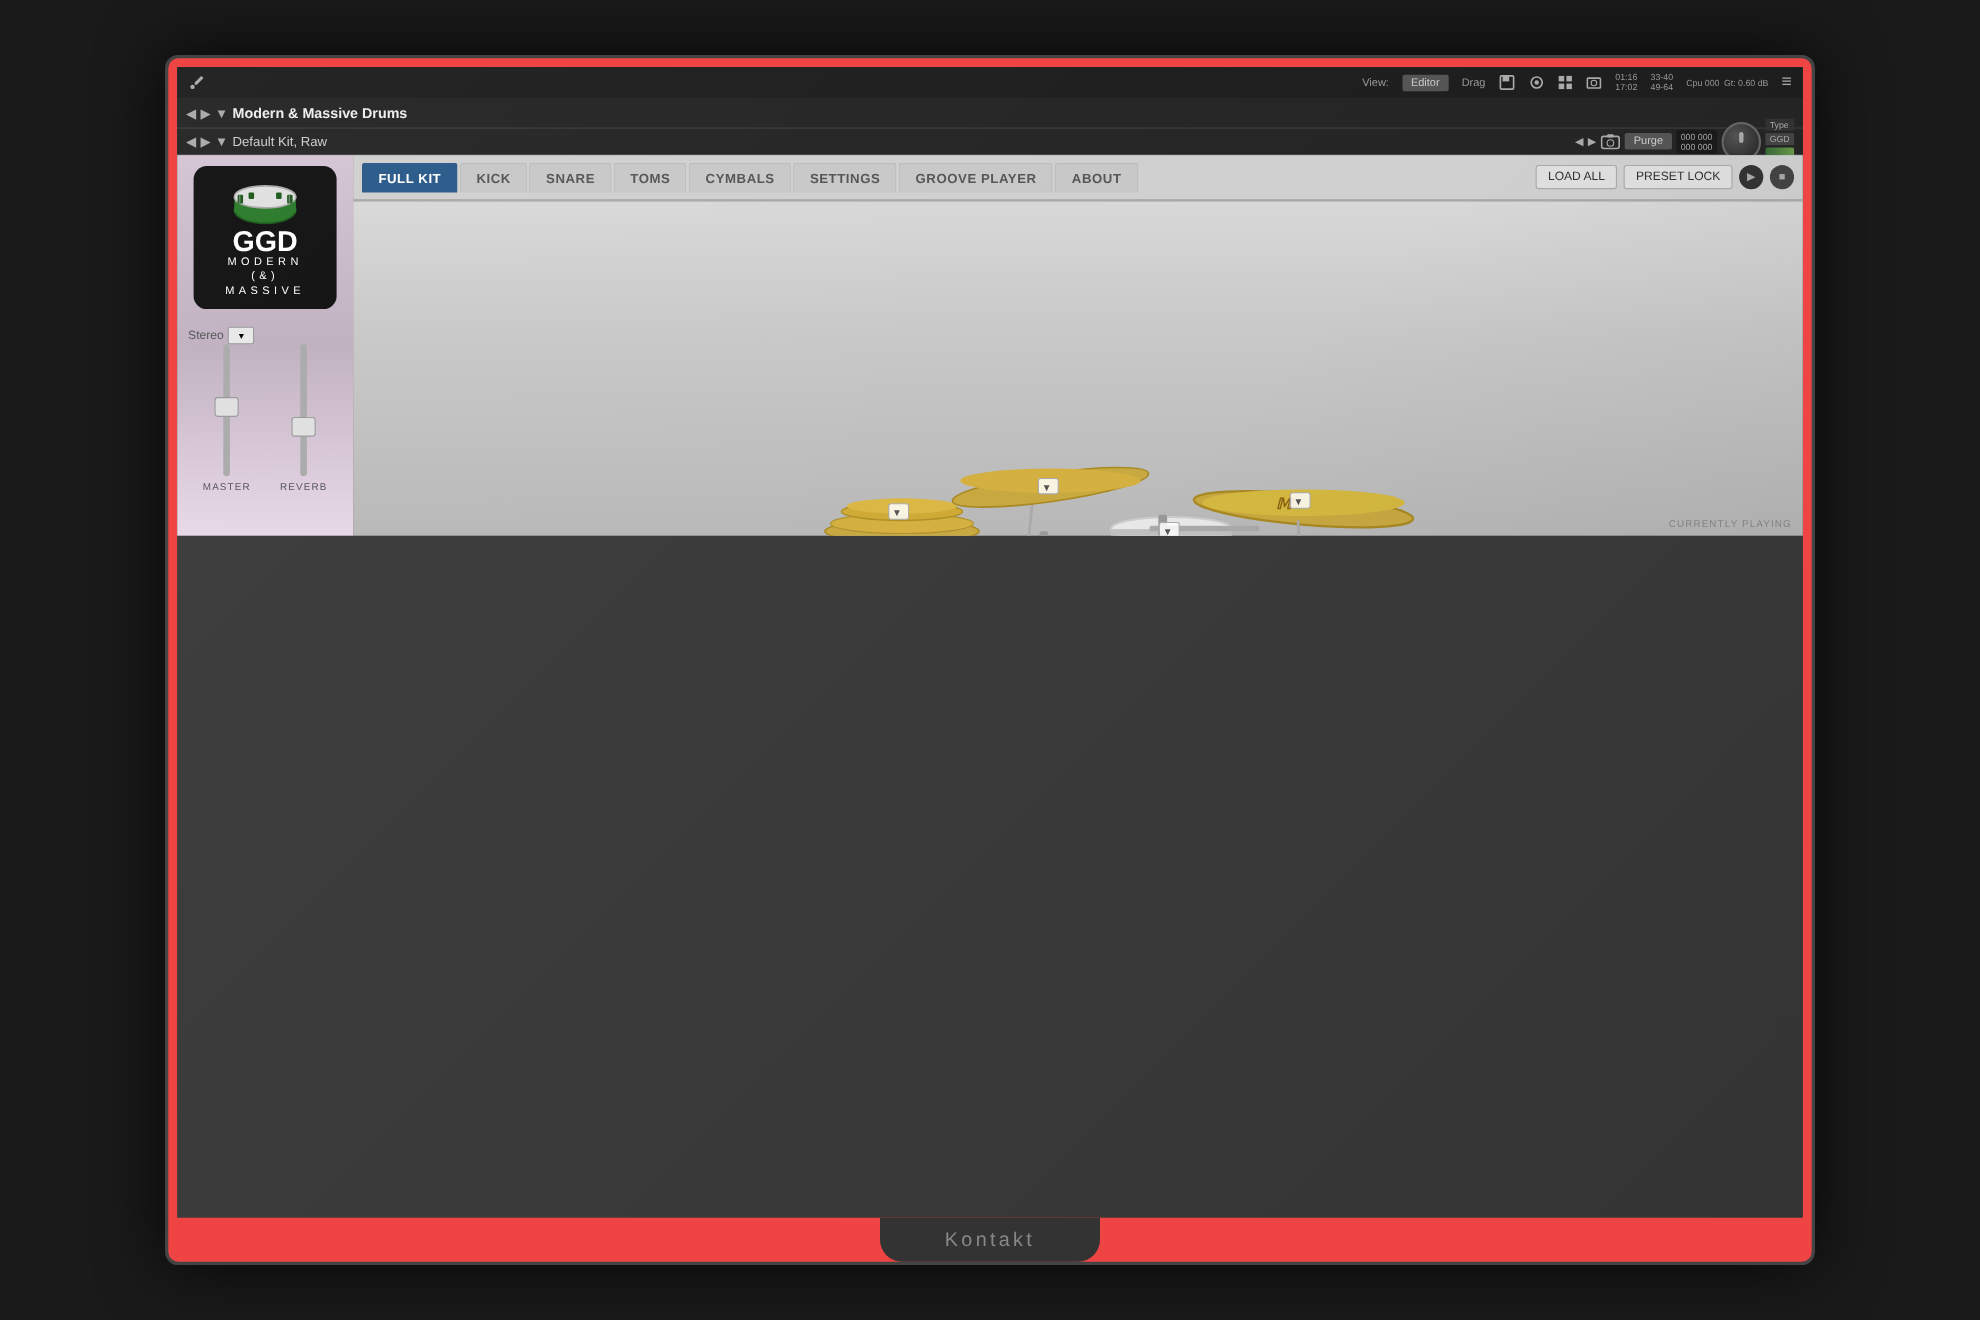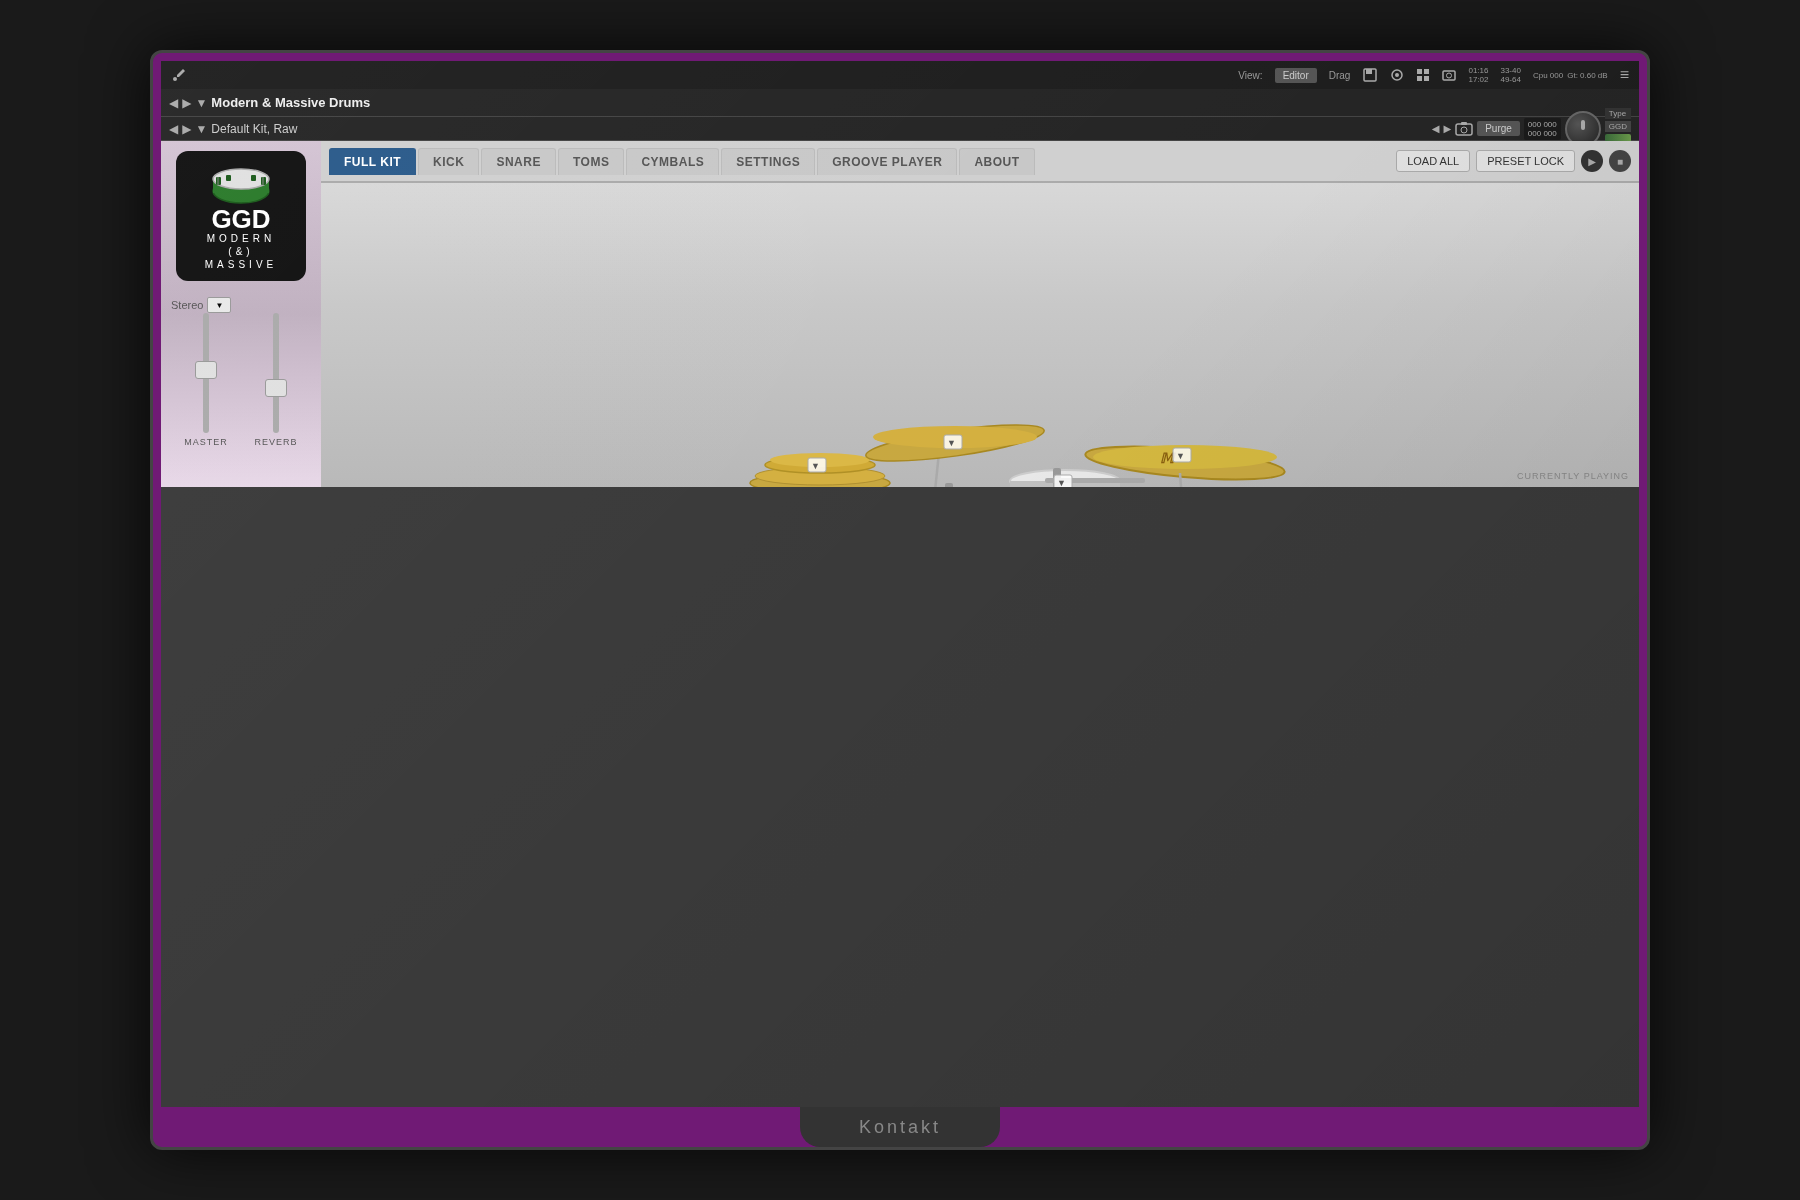--- a/index.html
+++ b/index.html
@@ -10,21 +10,21 @@
       display: flex;
       align-items: center;
       justify-content: center;
       font-family: Arial, sans-serif;
       overflow: hidden;
     }
 
     .monitor-outer {
       width: 1500px;
       height: 1100px;
-      background: #701a75;
+      background: #ef4444;
       border-radius: 12px;
       border: 3px solid #444;
       display: flex;
       flex-direction: column;
       align-items: center;
       padding: 8px 8px 0 8px;
       box-shadow: 0 0 60px rgba(0,0,0,0.8);
     }
 
     .screen {

